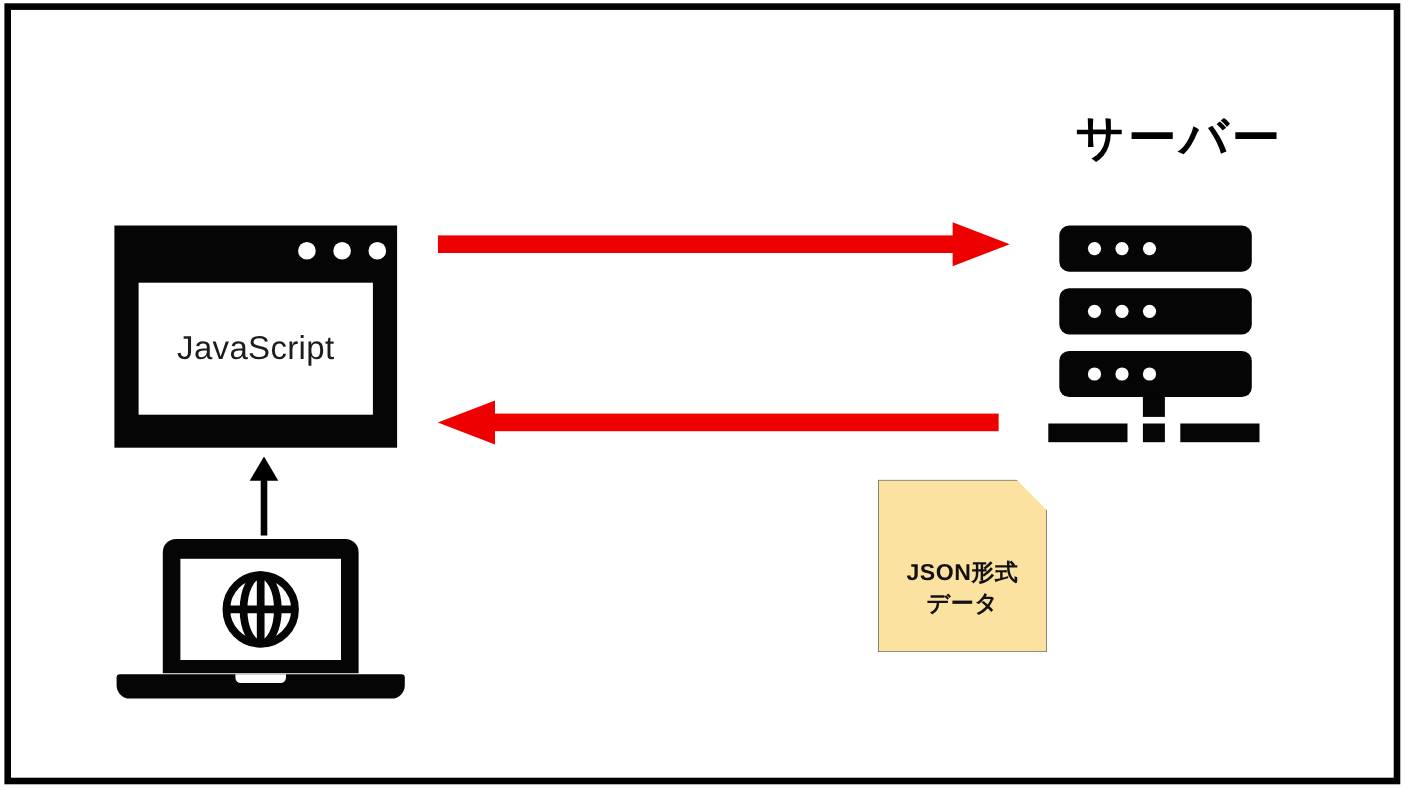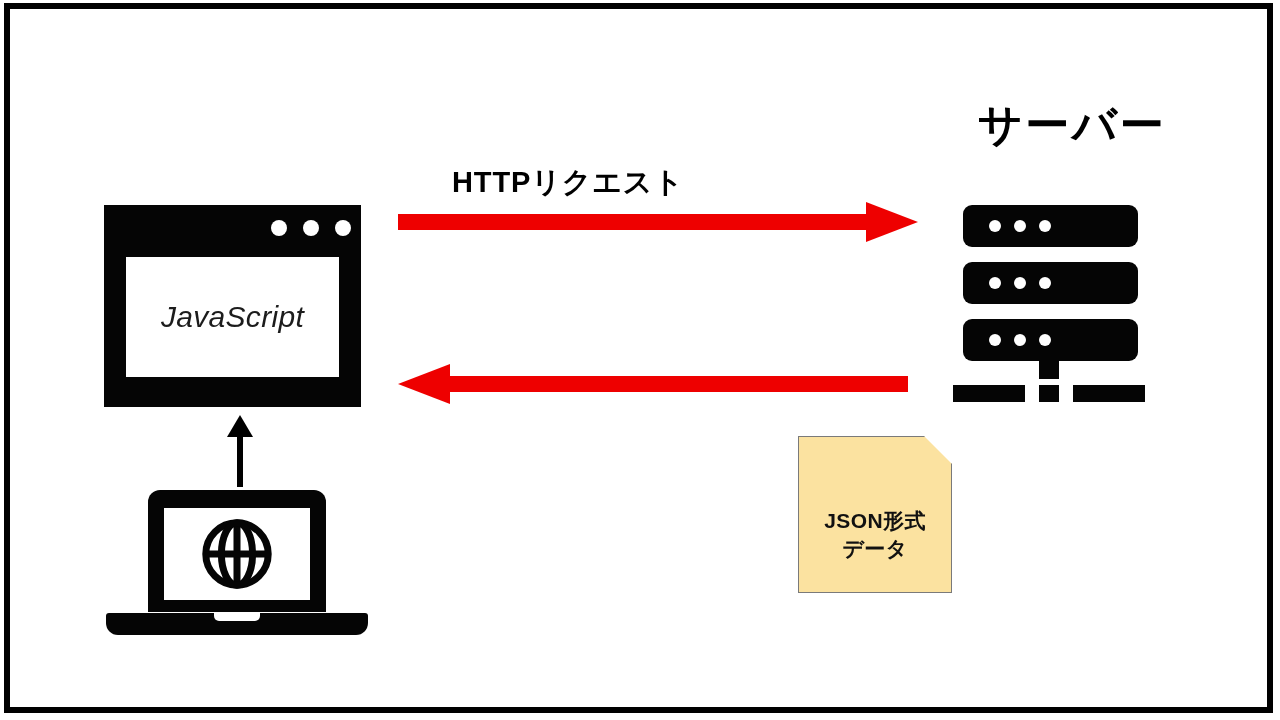--- a/index.html
+++ b/index.html
@@ -69,21 +69,20 @@
   .red-arrow { position: absolute; }
 
   
   #browser-window {
     position: absolute;
     left: 104px;
     top: 205px;
     width: 257px;
     height: 202px;
     background: #050505;
-    font-style: italic;
   }
   #browser-titlebar {
     position: absolute;
     left: 0; top: 0;
     width: 100%;
     height: 46px;
   }
   .tb-dot {
     position: absolute;
     top: 15px;
@@ -248,21 +247,20 @@
 </head>
 <body>
 
 <div id="slide">
 
   <div id="slide-frame"></div>
 
 
   <div class="section-title" id="server-title">サーバー</div>
 
-  <div class="arrow-label" id="request-label">HTTPリクエスト</div>
 
   <svg class="red-arrow" id="request-arrow" style="left:398px; top:200px;" width="520" height="44" viewBox="0 0 520 44">
     <rect x="0" y="14" width="480" height="16" fill="#ee0000"></rect>
     <polygon points="468,2 520,22 468,42" fill="#ee0000"></polygon>
   </svg>
 
   <svg class="red-arrow" id="response-arrow" style="left:398px; top:362px;" width="510" height="44" viewBox="0 0 510 44">
     <rect x="40" y="14" width="470" height="16" fill="#ee0000"></rect>
     <polygon points="52,2 52,42 0,22" fill="#ee0000"></polygon>
   </svg>

